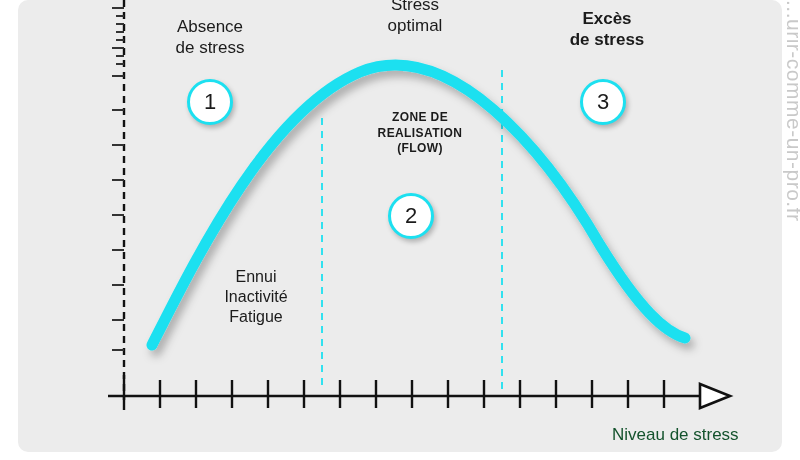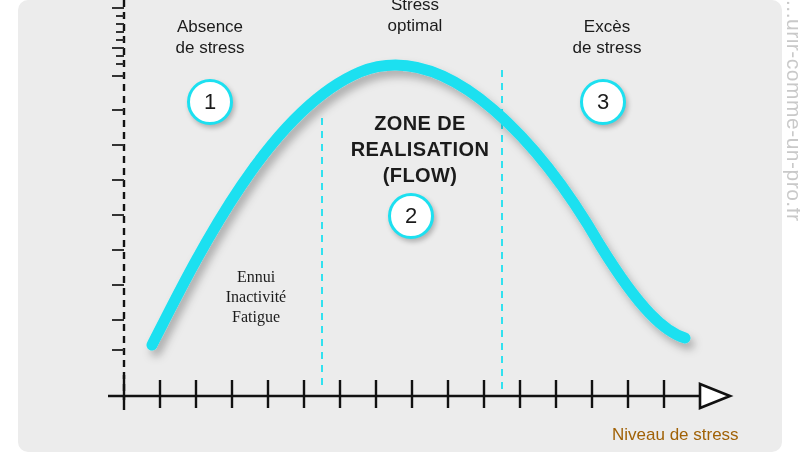--- a/index.html
+++ b/index.html
@@ -37,35 +37,34 @@
   }
   .label {
     position: absolute;
     color: #1b1b1b;
     text-align: center;
     line-height: 1.25;
     white-space: pre-line;
   }
   .zone-title {
     font-weight: bold;
-    font-size: 20px;
+    font-size: 12px;
     letter-spacing: 0.4px;
     line-height: 1.3;
   }
   .head-label {
     font-size: 17px;
   }
   .list-label {
     font-size: 16px;
-    font-family: Liberation Serif, serif;
   }
   .axis-label {
     position: absolute;
     font-size: 17px;
-    color: #a16207;
+    color: #14532d;
   }
   .badge {
     position: absolute;
     width: 46px;
     height: 46px;
     border-radius: 50%;
     background: #ffffff;
     border: 3px solid #1ce0f0;
     box-sizing: border-box;
     display: flex;
@@ -159,21 +158,21 @@
 Inactivité
 Fatigue</div>
 
   <div class="label head-label" style="left:345px; top:-6px; width:140px;">Stress
 optimal</div>
   <div class="label zone-title" style="left:340px; top:110px; width:160px;">ZONE DE
 REALISATION
 (FLOW)</div>
   <div class="badge" style="left:388px; top:193px;">2</div>
 
-  <div class="label head-label" style="left:537px; top:16px; width:140px;">Excès
+  <div class="label head-label" style="left:537px; top:8px; width:140px;font-weight:bold;">Excès
 de stress</div>
   <div class="badge" style="left:580px; top:79px;">3</div>
 
   <div class="axis-label" style="left:612px; top:425px;">Niveau de stress</div>
 
   <div class="watermark">...urir-comme-un-pro.fr</div>
 
 </div>
 
 </body></html>

